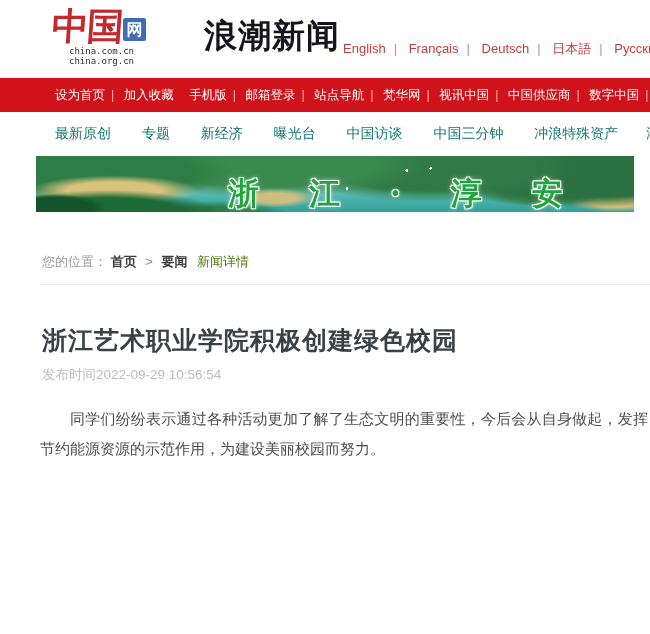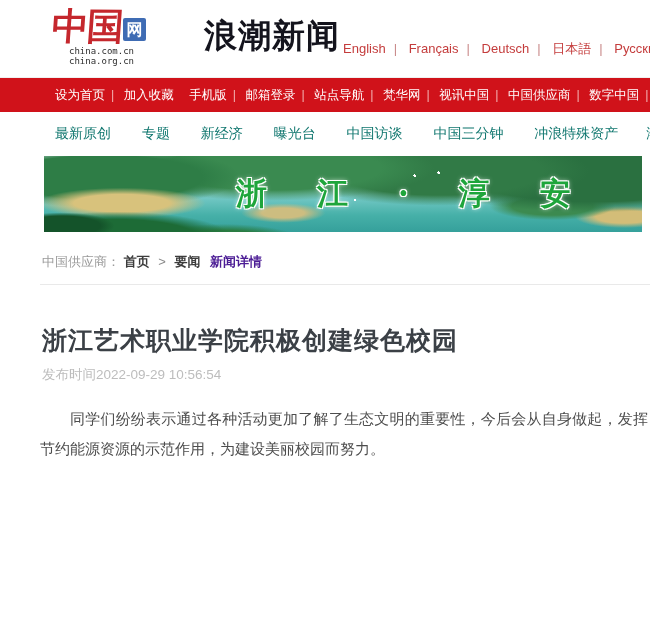--- a/index.html
+++ b/index.html
@@ -50,21 +50,21 @@
   .channelnav {
     position:absolute; top:112px; left:0; width:650px; height:42px; line-height:42px;
     padding-left:55px; white-space:nowrap; font-size:14px;
   }
   .channel-link { color:#0f766e; margin-right:27px; cursor:pointer; }
   .channel-link:nth-last-child(2) { margin-right:24px; }
   .channel-link:last-child { margin-right:0; }
 
   
   .banner {
-    position:absolute; left:44px; top:156px; width:598px; height:76px; overflow:hidden; cursor:pointer;
+    position:absolute; left:36px; top:156px; width:598px; height:56px; overflow:hidden; cursor:pointer;
     background:
       radial-gradient(circle 2px at 62% 26%, #ffffff 0 70%, rgba(255,255,255,0) 71%),
       radial-gradient(circle 2px at 66% 22%, #ffffff 0 70%, rgba(255,255,255,0) 71%),
       radial-gradient(circle 2px at 52% 58%, #ffffff 0 70%, rgba(255,255,255,0) 71%),
       radial-gradient(ellipse 70px 18px at 3% 92%, #14532a 0 55%, rgba(0,0,0,0) 75%),
       radial-gradient(ellipse 150px 34px at 12% 108%, #1d6b36 0 55%, rgba(0,0,0,0) 78%),
       radial-gradient(ellipse 110px 26px at 30% 115%, #2a7c42 0 50%, rgba(0,0,0,0) 75%),
       radial-gradient(ellipse 120px 22px at 13% 62%, #d8c27c 0 40%, rgba(0,0,0,0) 70%),
       radial-gradient(ellipse 60px 14px at 40% 75%, #cdbd80 0 35%, rgba(0,0,0,0) 70%),
       radial-gradient(ellipse 180px 40px at 10% 28%, #2e7d46 0 55%, rgba(0,0,0,0) 76%),
@@ -79,21 +79,21 @@
     position:absolute; left:192px; top:17px; white-space:nowrap;
     font-family:"DejaVu Serif","Liberation Serif",serif;
     font-size:31px; font-weight:bold; color:#1ea53b; letter-spacing:50px;
     text-shadow:-1px -1px 0 #fff, 1px -1px 0 #fff, -1px 1px 0 #fff, 1px 1px 0 #fff, 0 0 5px rgba(255,255,255,.9);
   }
 
   
   .breadcrumb { position:absolute; left:42px; top:253px; font-size:13px; color:#9b9b9b; white-space:nowrap; }
   .bc-link { color:#3c3c3c; font-weight:bold; cursor:pointer; }
   .breadcrumb .bc-arrow { margin:0 5px; color:#8a8a8a; }
-  .bc-current { margin-left:6px; color:#4c1d95;font-weight:bold; }
+  .bc-current { margin-left:6px; color:#4d7c0f; }
   .divider { position:absolute; left:40px; top:284px; width:610px; height:1px; background:#e9e9e9; }
 
   
   .article-title {
     position:absolute; left:42px; top:306px; width:600px;
     font-size:25px; font-weight:bold; color:#3b4046; letter-spacing:1px; line-height:34px;
   }
   .pub-time { position:absolute; left:42px; top:366px; font-size:13.5px; color:#bdbdbd; }
   .article-body {
     position:absolute; left:40px; top:404px; width:608px;
@@ -173,21 +173,21 @@
     <a class="channel-link">冲浪特殊资产</a>
   
     <a class="channel-link">潮评社</a>
   </div>
 
 <div class="banner">
   <span class="banner-caption">浙江·淳安</span>
 </div>
 
 <div class="breadcrumb">
-  <span>中国供应商：</span>
+  <span>您的位置：</span>
   <a class="bc-link">首页</a>
   <span class="bc-arrow">&gt;</span>
   <a class="bc-link">要闻</a>
   <span class="bc-current">新闻详情</span>
 </div>
 <div class="divider"></div>
 
 <h1 class="article-title">浙江艺术职业学院积极创建绿色校园</h1>
 <div class="pub-time">发布时间2022-09-29 10:56:54</div>
 <div class="article-body">

